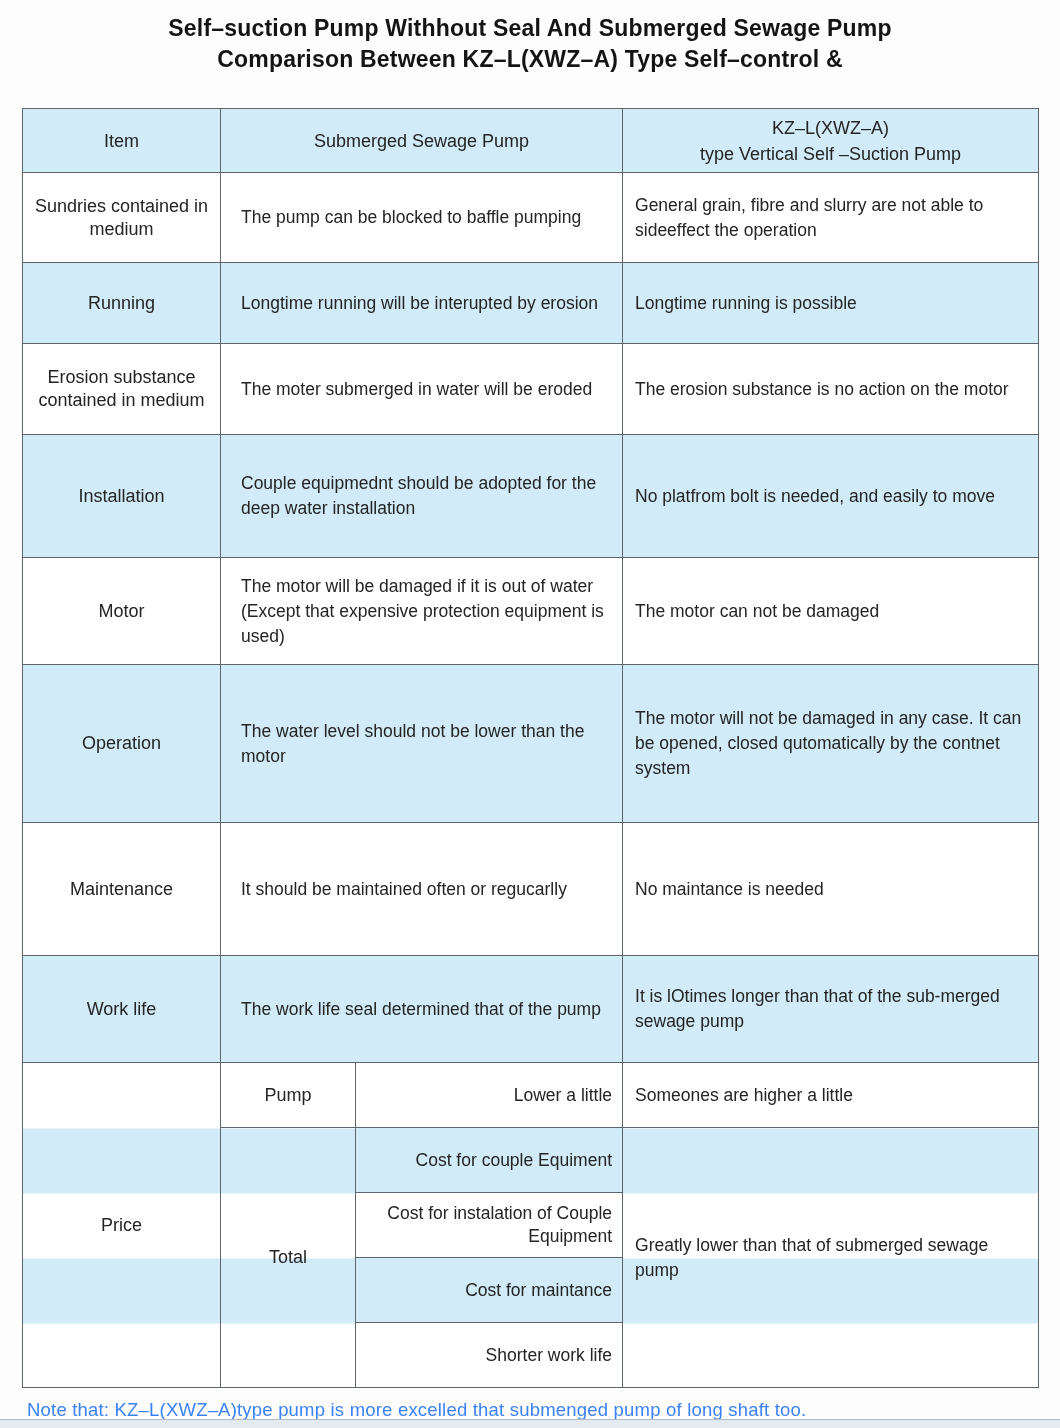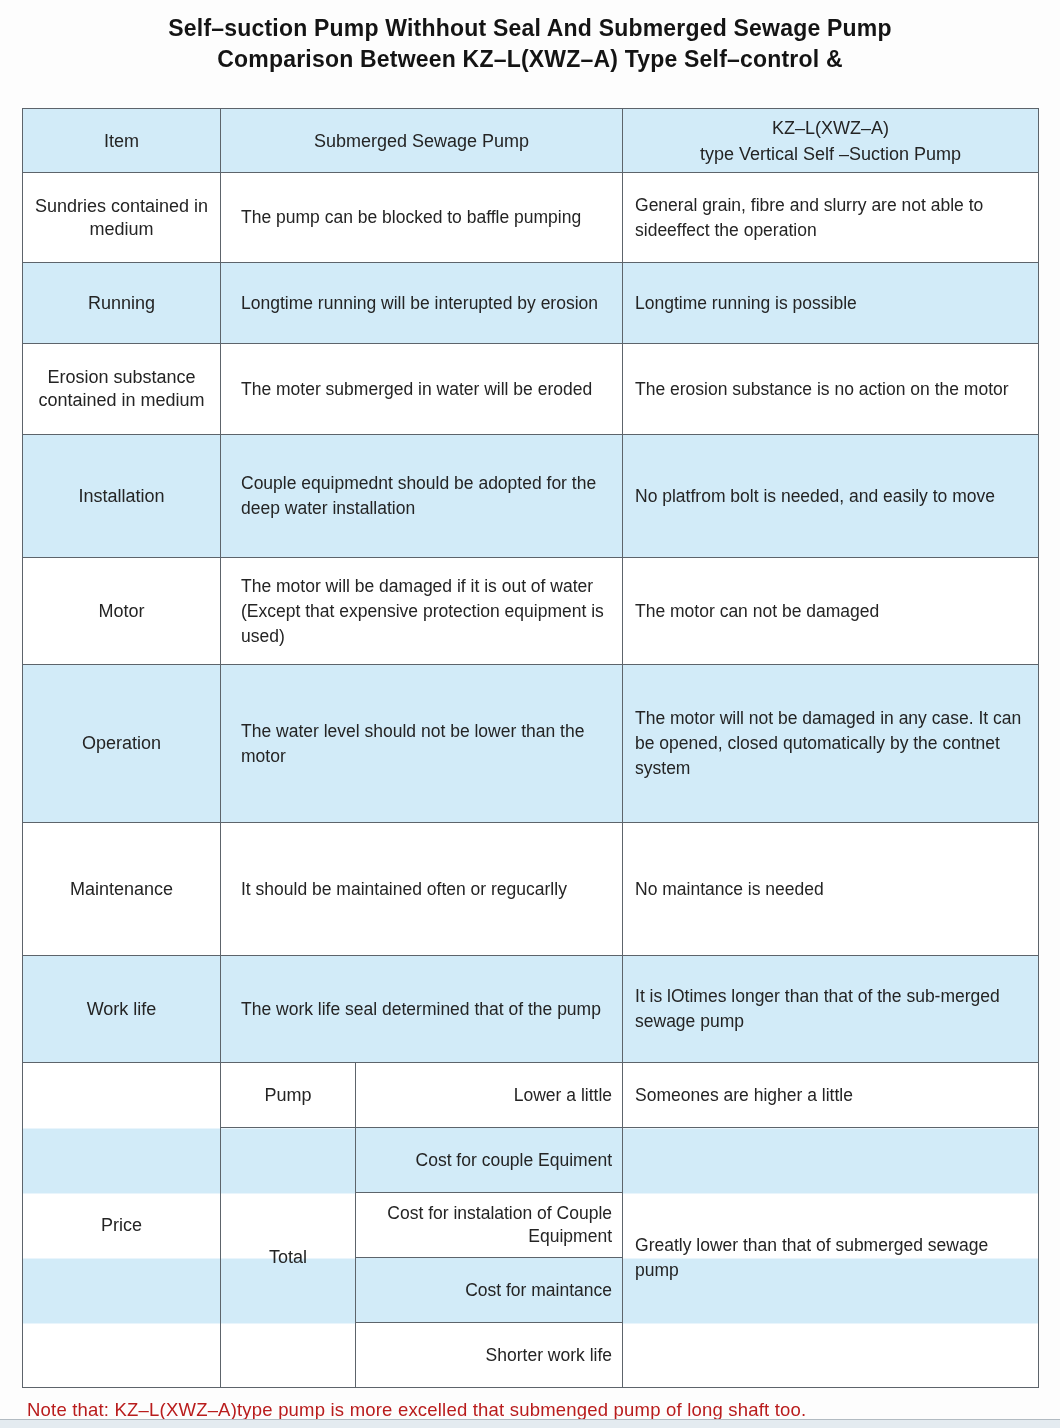--- a/index.html
+++ b/index.html
@@ -86,21 +86,21 @@
   .stripe-total {
     background: linear-gradient(to bottom,
       #d2ebf8 0px, #d2ebf8 65px,
       #ffffff 65px, #ffffff 130px,
       #d2ebf8 130px, #d2ebf8 195px,
       #ffffff 195px, #ffffff 260px);
   }
   .note {
     margin: 11px 0 0 27px;
     font-size: 18.5px;
-    color: #b91c1c;
+    color: #3b82f6;
     letter-spacing: 0.2px;
   }
   .bottom-bar {
     position: absolute;
     left: 0;
     bottom: 0;
     width: 100%;
     height: 8px;
     background: #e4ebf0;
     border-top: 1px solid #b2bbc2;

